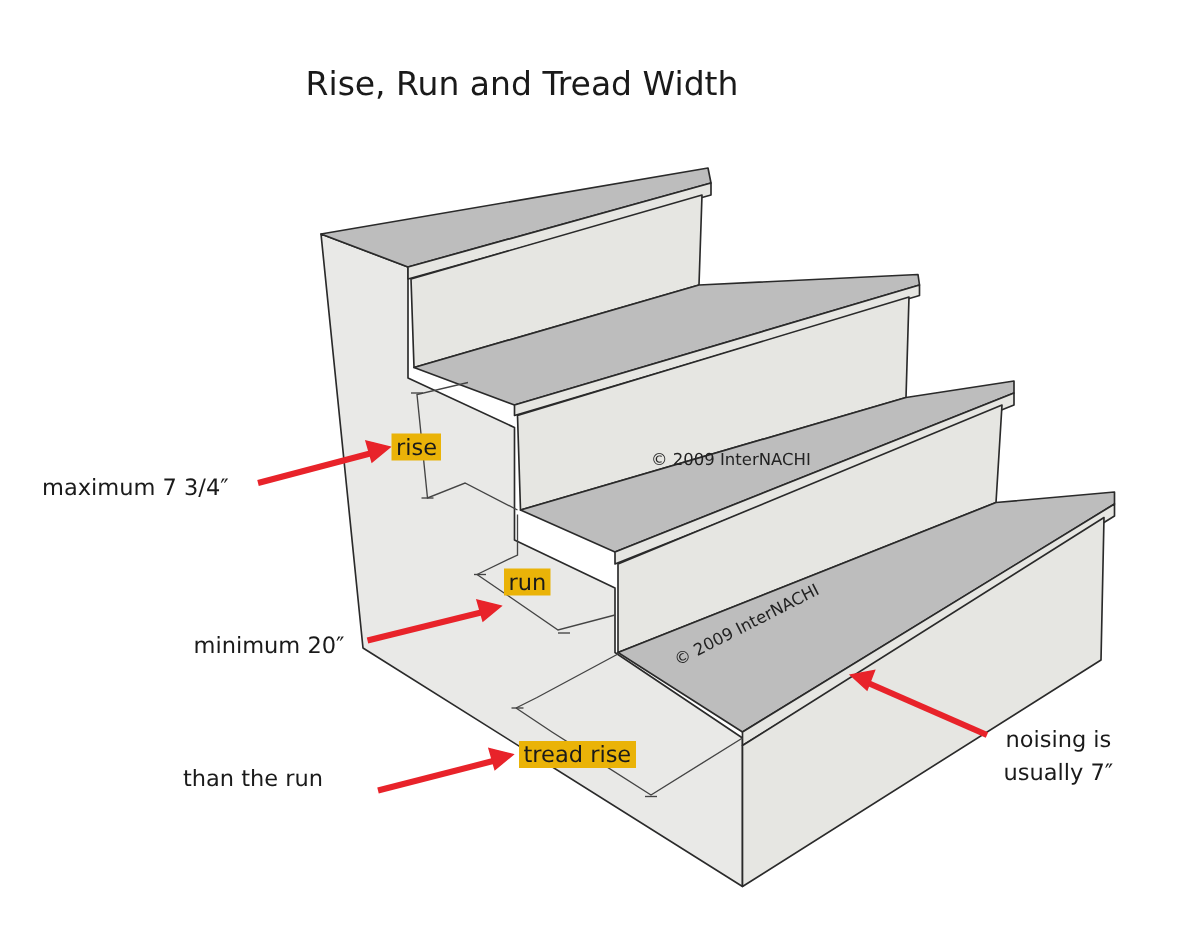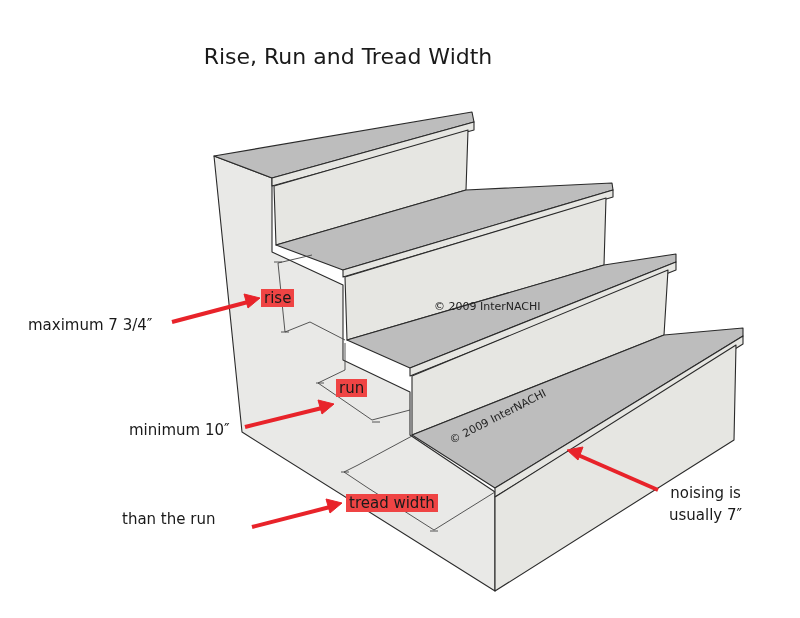--- a/index.html
+++ b/index.html
@@ -2,21 +2,21 @@
 <html><head>
 <meta charset="utf-8">
 <style>
   html, body { margin: 0; padding: 0; background: #ffffff; }
   body { width: 800px; height: 618px; position: relative; overflow: hidden;
          font-family: "DejaVu Sans", sans-serif; color: #1a1a1a; }
   #title { position: absolute; left: 0; top: 44px; width: 696px; text-align: center;
            font-size: 22px; letter-spacing: 0px; }
   svg#stairs { position: absolute; left: 0; top: 0; }
   .lbl { position: absolute; font-size: 15px; line-height: 18px; white-space: nowrap; }
-  .tag { background: #ef4444; padding: 0 3px; }
+  .tag { background: #eab308; padding: 0 3px; }
   .note { position: absolute; font-size: 15px; line-height: 22px; white-space: nowrap; }
   .wm { font-size: 11px; fill: #222; font-family: "DejaVu Sans", sans-serif; }
 </style>
 </head>
 <body>
 
 <div id="title">Rise, Run and Tread Width</div>
 
 <svg id="stairs" width="800" height="618" viewBox="0 0 800 618">
   <g stroke="#2a2a2a" stroke-width="1.1" stroke-linejoin="round">
@@ -76,24 +76,24 @@
     </g>
     <g>
       <line x1="658" y1="490" x2="578" y2="455" stroke-width="4"></line>
       <polygon points="567,450 583,447 578,460" stroke-width="1"></polygon>
     </g>
   </g>
 </svg>
 
 <div class="lbl tag" style="left:261px; top:289px;">rise</div>
 <div class="lbl tag" style="left:336px; top:379px;">run</div>
-<div class="lbl tag" style="left:346px; top:494px;">tread width</div>
+<div class="lbl tag" style="left:346px; top:494px;">tread rise</div>
 
 <div class="lbl" style="left:28px; top:316px;">maximum 7 3/4″</div>
-<div class="lbl" style="left:129px; top:421px;">minimum 10″</div>
+<div class="lbl" style="left:129px; top:421px;">minimum 20″</div>
 
 <div class="note" style="left:122px; top:508px;">
   <div>than the run</div>
 </div>
 
 <div class="note" style="left:669px; top:482px;text-align:center;">
   <div>noising is</div>
   <div>usually 7″</div>
 </div>
 

